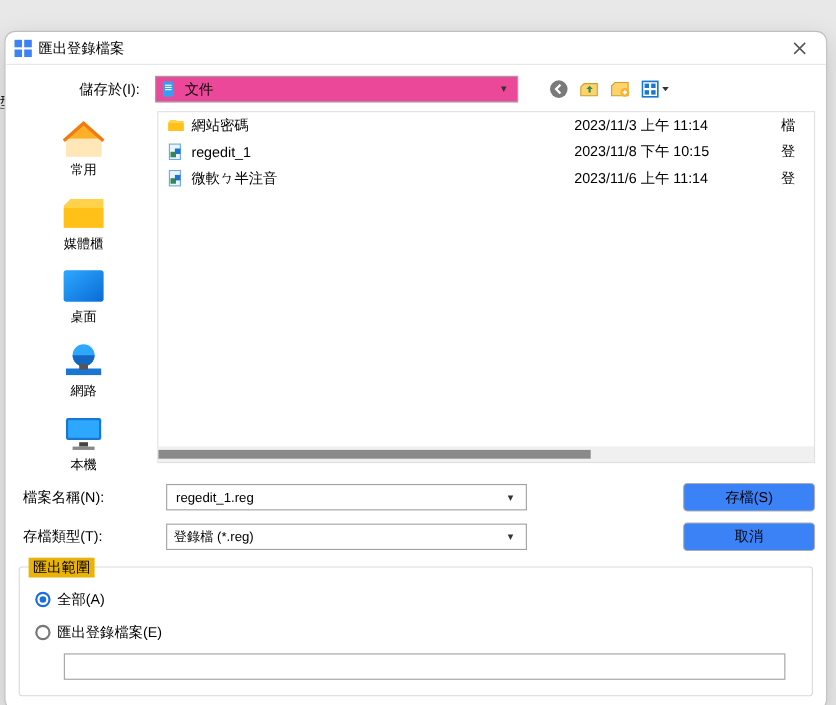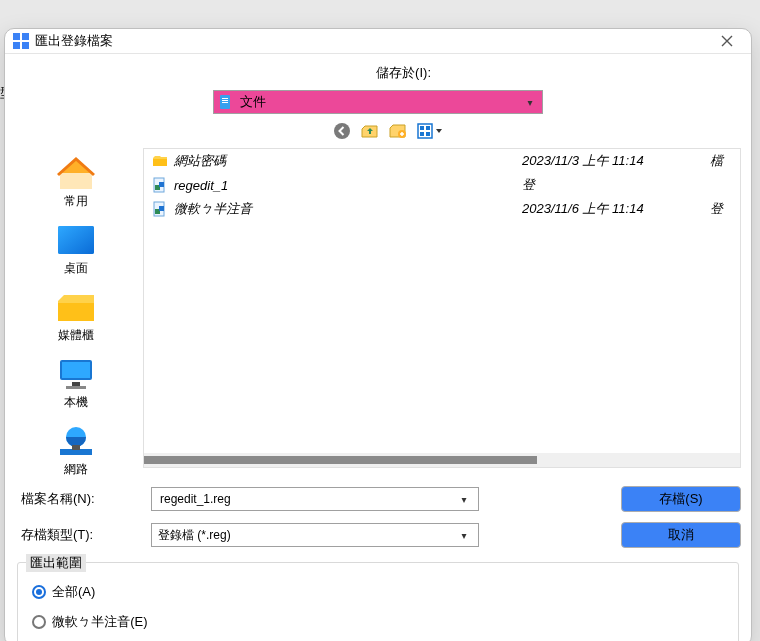--- a/index.html
+++ b/index.html
@@ -15,21 +15,21 @@
     height: 30px; display: flex; align-items: center; padding: 0 6px 0 8px;
     border-bottom: 1px solid #e5e5e5;
   }
   .titlebar .app-icon { width: 16px; height: 16px; margin-right: 6px; }
   .titlebar .title { flex: 1; font-size: 13px; color: #000; }
   .titlebar .close { width: 36px; height: 24px; display:flex; align-items:center; justify-content:center; border-radius:4px; color:#555; cursor:default; }
 
   .body { flex: 1; display: flex; flex-direction: column; padding: 6px 10px 10px 10px; }
 
   
-  .lookin-row { display:flex; align-items:center; gap:8px; padding: 4px 0 8px 0; flex-direction: column; }
+  .lookin-row { display:flex; align-items:center; gap:8px; padding: 4px 0 8px 0; }
   .lookin-label { width: 118px; text-align:right; font-size:13px; color:#000; padding-right:6px; }
   .lookin-combo {
     flex: none; width: 330px; height: 24px; border:1px solid #a0a0a0; background:#ec4899;
     display:flex; align-items:center; padding:0 4px; gap:6px;
   }
   .lookin-combo .doc-icon { width:16px; height:16px; }
   .lookin-combo .value { flex:1; font-size:13px; }
   .lookin-combo .chev { width:16px; text-align:center; color:#333; font-size:10px; }
   .toolbar-icons { display:flex; align-items:center; gap:10px; padding-left:20px; }
   .tb-icon { width:18px; height:18px; display:flex; align-items:center; justify-content:center; }
@@ -43,21 +43,21 @@
   .side-item .side-text { font-size:12px; color:#000; }
 
   .listview-wrap { flex:1; min-width:0; display:flex; flex-direction:column; border:1px solid #e0e0e0; background:#fff; }
   .listhead { display:flex; height:24px; align-items:stretch; border-bottom:1px solid #e5e5e5; font-size:13px; color:#000; }
   .col { display:flex; align-items:center; padding:0 8px; border-right:1px solid #eaeaea; }
   .col.name { flex: 0 0 370px; position:relative; }
   .col.date { flex: 0 0 188px; }
   .col.type { flex: 1; min-width:0; overflow:hidden; }
   .sort-arrow { position:absolute; left:50%; top:-1px; transform:translateX(-50%); font-size:9px; color:#777; }
 
-  .rows { flex:1; overflow:hidden;font-style:italic; }
+  .rows { flex:1; overflow:hidden; }
   .row { display:flex; height:24px; align-items:center; font-size:13px; color:#000; }
   .row .c-name { flex:0 0 370px; display:flex; align-items:center; gap:6px; padding:0 8px; }
   .row .c-date { flex:0 0 188px; padding:0 8px; }
   .row .c-type { flex:1; padding:0 8px; overflow:hidden; white-space:nowrap; }
   .file-icon { width:16px; height:16px; flex:0 0 16px; }
 
   .hscroll { height:14px; background:#f0f0f0; display:flex; }
   .hscroll .track { flex:1; background:#f0f0f0; position:relative; }
   .hscroll .thumb { position:absolute; left:0; top:3px; height:8px; width:66%; background:#8a8a8a; border-radius:0; }
 
@@ -75,21 +75,21 @@
     width:120px; height:26px; border:1px solid #adadad; background:#3b82f6;
     font-size:13px; display:flex; align-items:center; justify-content:center; border-radius:4px;
   }
 
   
   .group {
     margin: 4px 2px 0 2px; border:1px solid #d9d9d9; border-radius:3px; position:relative;
     padding: 14px 12px 14px 12px;
   }
   .group .legend {
-    position:absolute; top:-9px; left:8px; background:#e5e5e5; padding:0 4px; font-size:13px;
+    position:absolute; top:-9px; left:8px; background:#eab308; padding:0 4px; font-size:13px;
   }
   .radio-row { display:flex; align-items:center; gap:6px; font-size:13px; padding:6px 2px; }
   .radio-outer { width:14px; height:14px; border-radius:50%; border:2px solid #1a6fdc; display:flex; align-items:center; justify-content:center; }
   .radio-outer.off { border-color:#777; }
   .radio-inner { width:6px; height:6px; border-radius:50%; background:#1a6fdc; }
   .branch-input {
     margin-left: 28px; margin-top:4px; height:24px; border:1px solid #a0a0a0; background:#fff;
     width: calc(100% - 40px);
   }
 
@@ -178,62 +178,62 @@
                   <path d="M6 18 L22 4 L38 18 V34 H6 Z" fill="#ffb028"></path>
                   <rect x="6" y="18" width="32" height="16" fill="#ffe7b8"></rect>
                   <path d="M4 20 L22 4 L40 20" stroke="#f07b13" stroke-width="3" fill="none"></path>
                 </svg>
             </span>
             <span class="side-text">常用</span>
           </div>
           <div class="side-item">
             <span class="side-icon">
               <svg viewBox="0 0 44 36">
+                  <path d="M4 12 l6 -6 h30 v26 h-36z" fill="#ffd24a"></path>
+                  <rect x="4" y="14" width="36" height="18" fill="#ffc018"></rect>
+                </svg>
+            </span>
+            <span class="side-text">媒體櫃</span>
+          </div>
+          <div class="side-item">
+            <span class="side-icon">
+              <svg viewBox="0 0 44 36">
                   <rect x="4" y="4" width="36" height="28" rx="2" fill="#1594e5"></rect>
                   <rect x="4" y="4" width="36" height="28" rx="2" fill="url(#g1)"></rect>
                   <defs>
                     <linearGradient id="g1" x1="0" y1="0" x2="1" y2="1">
                       <stop offset="0" stop-color="#2ea8ff"></stop>
                       <stop offset="1" stop-color="#0a6bd6"></stop>
                     </linearGradient>
                   </defs>
                 </svg>
             </span>
             <span class="side-text">桌面</span>
           </div>
           <div class="side-item">
             <span class="side-icon">
               <svg viewBox="0 0 44 36">
-                  <path d="M4 12 l6 -6 h30 v26 h-36z" fill="#ffd24a"></path>
-                  <rect x="4" y="14" width="36" height="18" fill="#ffc018"></rect>
-                </svg>
-            </span>
-            <span class="side-text">媒體櫃</span>
+                  <circle cx="22" cy="14" r="10" fill="#2ea8ff"></circle>
+                  <path d="M12 14 a10 10 0 0 0 20 0" fill="#1566c0"></path>
+                  <rect x="6" y="26" width="32" height="6" fill="#1976d2"></rect>
+                  <rect x="18" y="22" width="8" height="5" fill="#555"></rect>
+                </svg>
+            </span>
+            <span class="side-text">網路</span>
           </div>
           <div class="side-item">
             <span class="side-icon">
               <svg viewBox="0 0 44 36">
                   <rect x="6" y="4" width="32" height="20" rx="2" fill="#1976d2"></rect>
                   <rect x="8" y="6" width="28" height="16" fill="#2ea8ff"></rect>
                   <rect x="18" y="26" width="8" height="4" fill="#444"></rect>
                   <rect x="12" y="30" width="20" height="3" fill="#888"></rect>
                 </svg>
             </span>
             <span class="side-text">本機</span>
-          </div>
-          <div class="side-item">
-            <span class="side-icon">
-              <svg viewBox="0 0 44 36">
-                  <circle cx="22" cy="14" r="10" fill="#2ea8ff"></circle>
-                  <path d="M12 14 a10 10 0 0 0 20 0" fill="#1566c0"></path>
-                  <rect x="6" y="26" width="32" height="6" fill="#1976d2"></rect>
-                  <rect x="18" y="22" width="8" height="5" fill="#555"></rect>
-                </svg>
-            </span>
-            <span class="side-text">網路</span>
           </div>
         </div>
 
         <div class="listview-wrap">
           <div class="rows" id="rows-container">
               <div class="row">
                 <div class="c-name">
                   <span class="file-icon"><svg viewBox="0 0 16 16">
                       <path d="M1 5 l2 -2 h5 l1 1 h6 v9 h-14z" fill="#ffd24a"></path>
                       <rect x="1" y="6" width="14" height="7" fill="#ffc018"></rect>
@@ -245,20 +245,21 @@
               </div>
               <div class="row">
                 <div class="c-name">
                   <span class="file-icon"><svg viewBox="0 0 16 16">
                       <rect x="2" y="1" width="10" height="14" fill="#eaf4ff" stroke="#6fa8dc"></rect>
                       <rect x="3" y="8" width="5" height="5" fill="#2e8b57"></rect>
                       <rect x="7" y="5" width="5" height="5" fill="#1e73d2"></rect>
                     </svg></span>
                   <span>regedit_1</span>
                 </div>
+                <div class="c-date">2023/11/8 下午 10:15</div>
                 <div class="c-type">登</div>
               </div>
               <div class="row">
                 <div class="c-name">
                   <span class="file-icon"><svg viewBox="0 0 16 16">
                       <rect x="2" y="1" width="10" height="14" fill="#eaf4ff" stroke="#6fa8dc"></rect>
                       <rect x="3" y="8" width="5" height="5" fill="#2e8b57"></rect>
                       <rect x="7" y="5" width="5" height="5" fill="#1e73d2"></rect>
                     </svg></span>
                   <span>微軟ㄅ半注音</span>
@@ -299,20 +300,20 @@
       <div class="group">
         <span class="legend">匯出範圍</span>
         <div class="radio-row">
           <span class="radio-outer">
               <span class="radio-inner"></span>
             </span>
           <span>全部(A)</span>
         </div>
         <div class="radio-row">
           <span class="radio-outer off"></span>
-          <span>微軟ㄅ半注音(E)</span>
+          <span>匯出登錄檔案(E)</span>
         </div>
         <input class="branch-input" value="" style="">
       </div>
 
     </div>
   </div>
 </div>
 
 </body></html>

